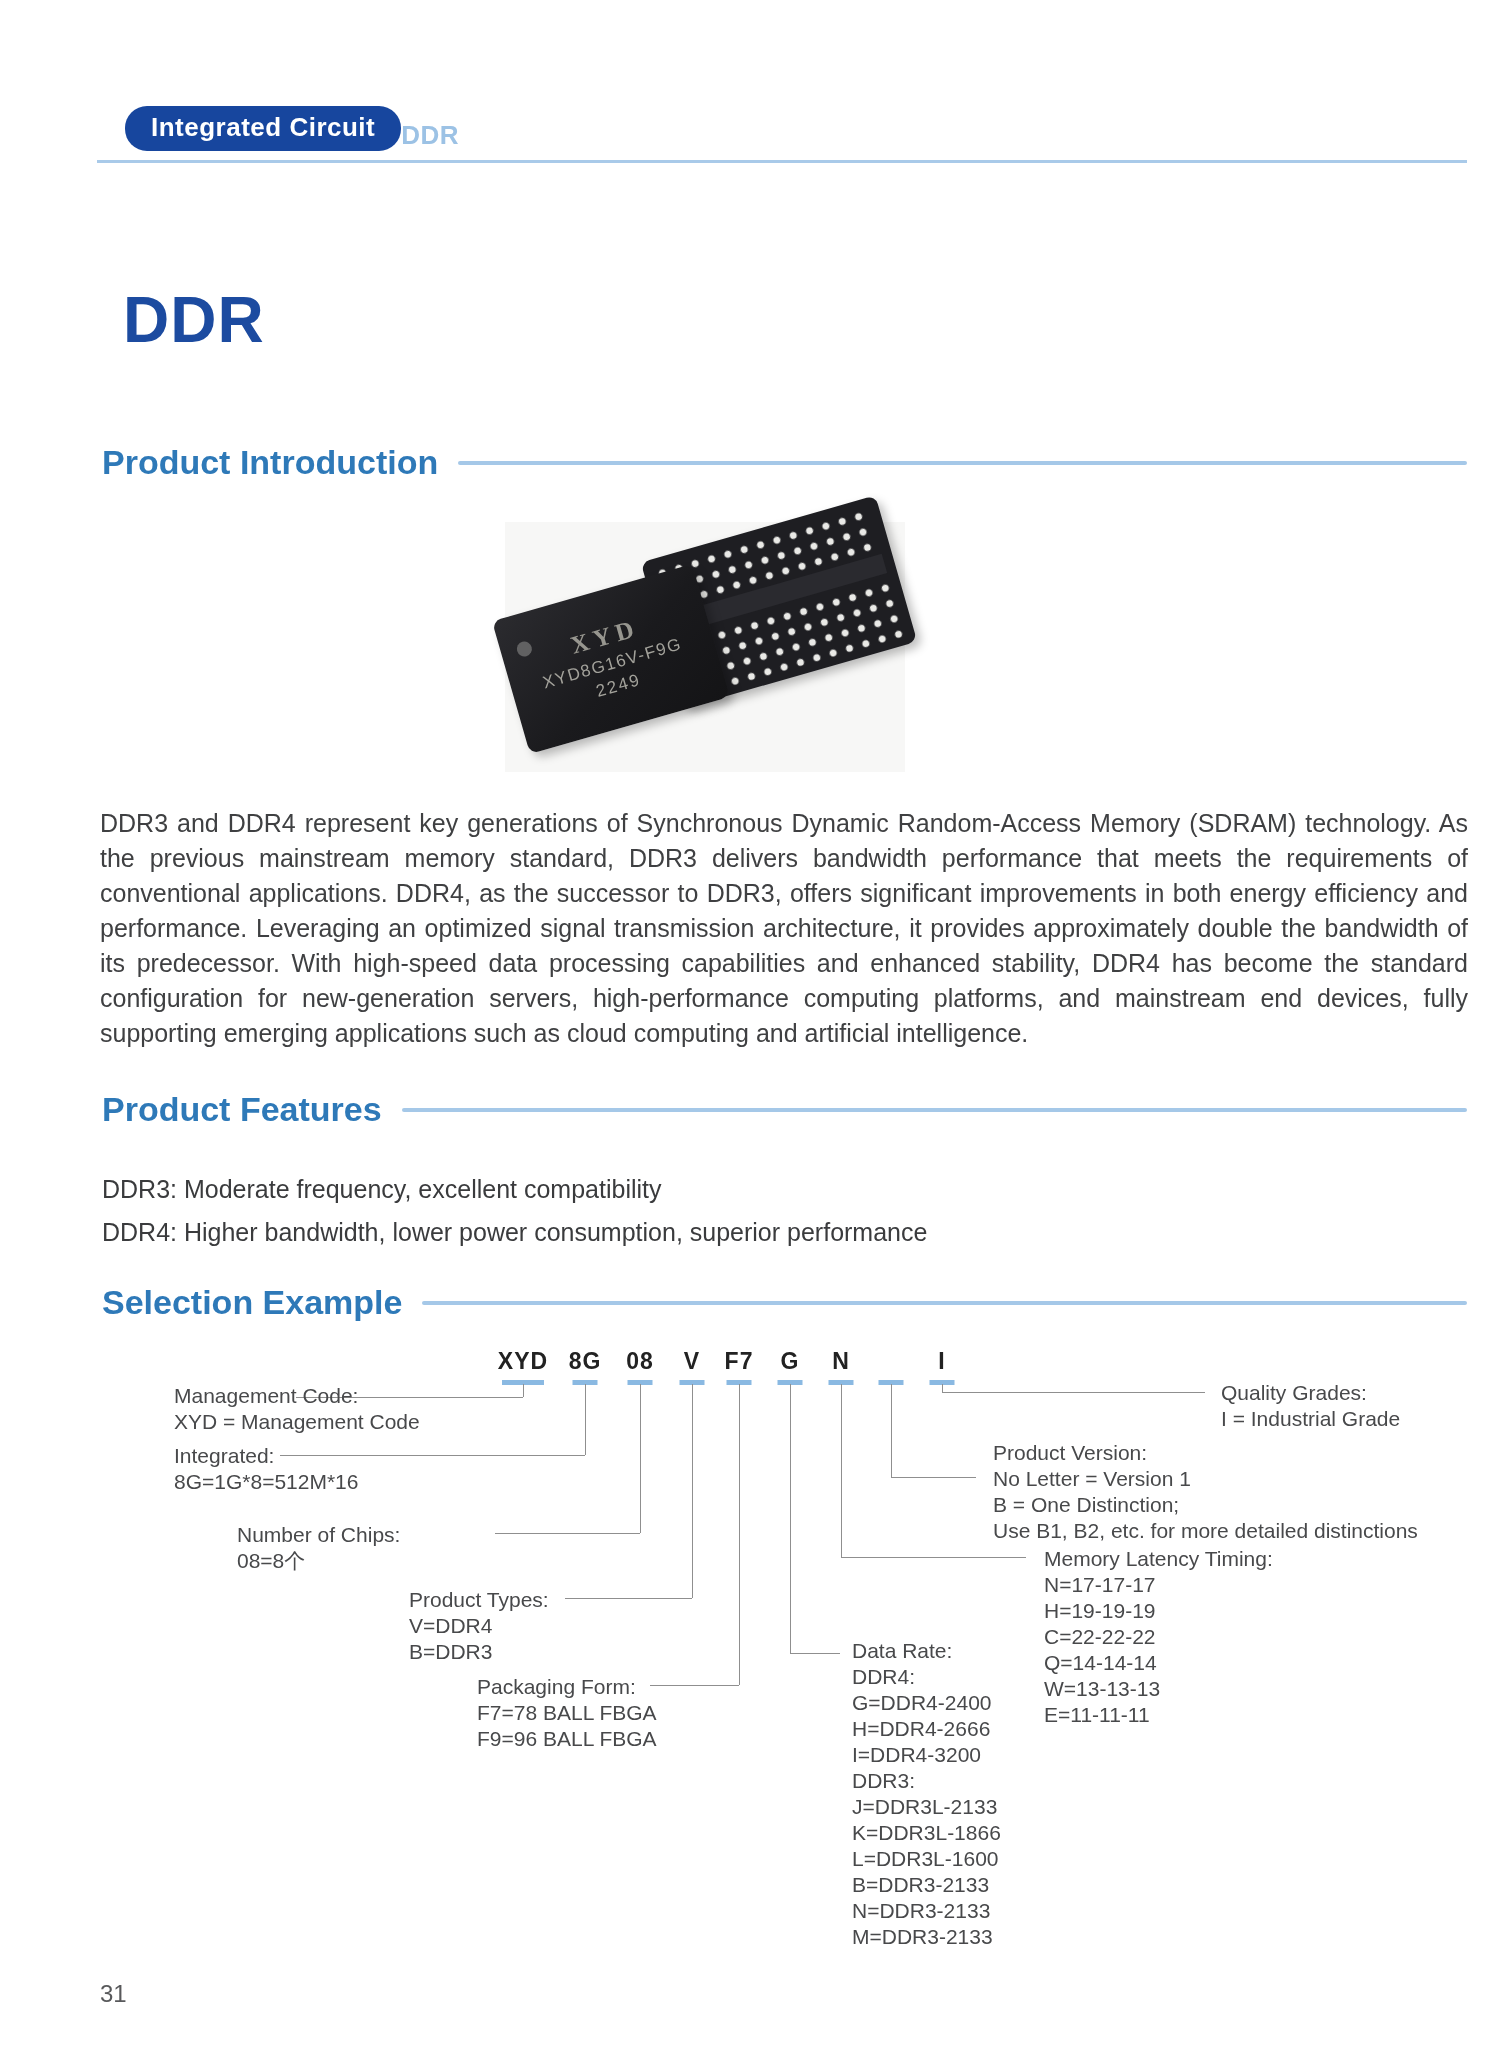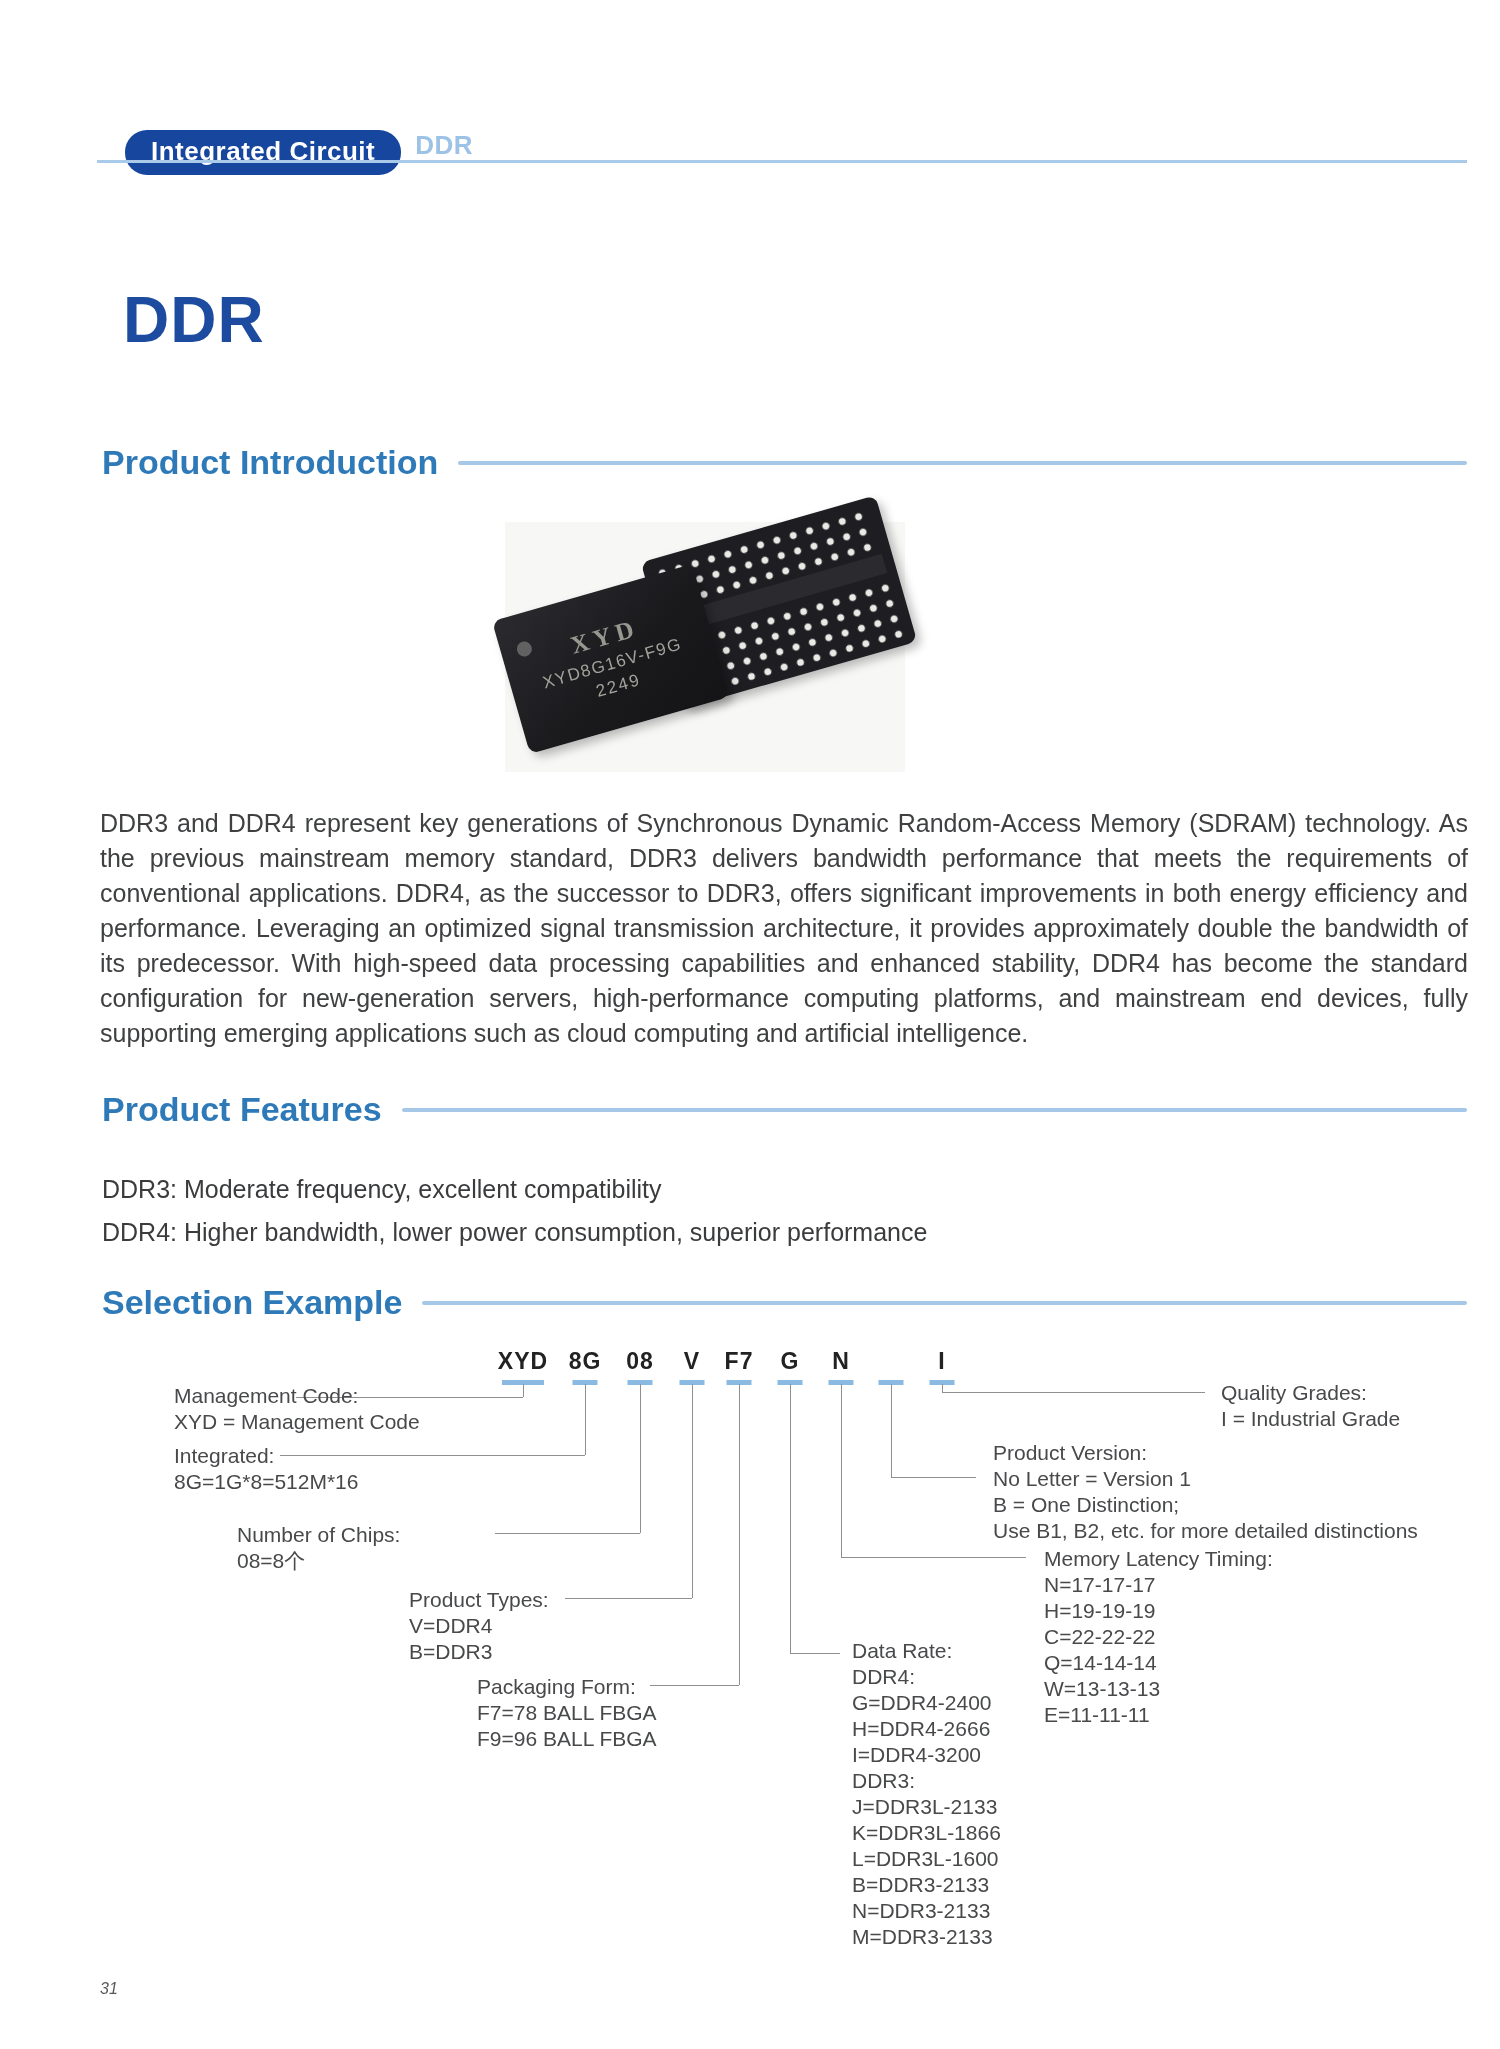--- a/index.html
+++ b/index.html
@@ -6,21 +6,21 @@
   .page{
     position:relative;
     width:1500px;height:2049px;
     margin:0 auto;
     background:#ffffff;
     font-family:"Liberation Sans", sans-serif;
     color:#3f4042;
     overflow:hidden;
   }
   
-  .hdr{position:absolute;left:125px;top:106px;display:flex;align-items:flex-start;gap:14px;margin-top:24px;}
+  .hdr{position:absolute;left:125px;top:106px;display:flex;align-items:flex-end;gap:0;}
   .hdr-pill{
     background:#17469e;color:#ffffff;
     font-size:26px;font-weight:bold;
     padding:6px 26px 8px 26px;border-radius:22px;letter-spacing:.5px;
   }
   .hdr-cat{color:#9cc2e5;font-size:26px;font-weight:bold;letter-spacing:.5px;}
   .hdr-rule{position:absolute;left:97px;top:160px;width:1370px;height:3px;background:#a9cae9;}
   
   .big-title{
     position:absolute;left:123px;top:283px;
@@ -67,21 +67,21 @@
   }
   
   .features{position:absolute;left:102px;top:1168px;font-size:25px;line-height:43px;color:#3a3b3d;}
   
   .diagram{position:absolute;left:0;top:1340px;width:1500px;height:670px;font-size:21px;color:#48494b;}
   .code{position:absolute;top:8px;transform:translateX(-50%);font-size:23px;font-weight:bold;color:#222;letter-spacing:1px;white-space:nowrap;}
   .dash{position:absolute;top:40px;height:5px;background:#8ab9e2;transform:translateX(-50%);}
   .vline{position:absolute;width:1px;background:#8f8f8f;}
   .hline{position:absolute;height:1px;background:#8f8f8f;}
   .lbl{position:absolute;line-height:26px;white-space:nowrap;margin-left:9px;}
-  .pageno{position:absolute;left:100px;top:1980px;font-size:16px;color:#58595b;font-style:italic;}
+  .pageno{position:absolute;left:100px;top:1980px;font-size:24px;color:#58595b;}
 </style>
 </head>
 <body>
 
 <div class="page">
 
   <div class="hdr">
     <div class="hdr-pill">Integrated Circuit</div>
     <div class="hdr-cat">DDR</div>
   </div>

